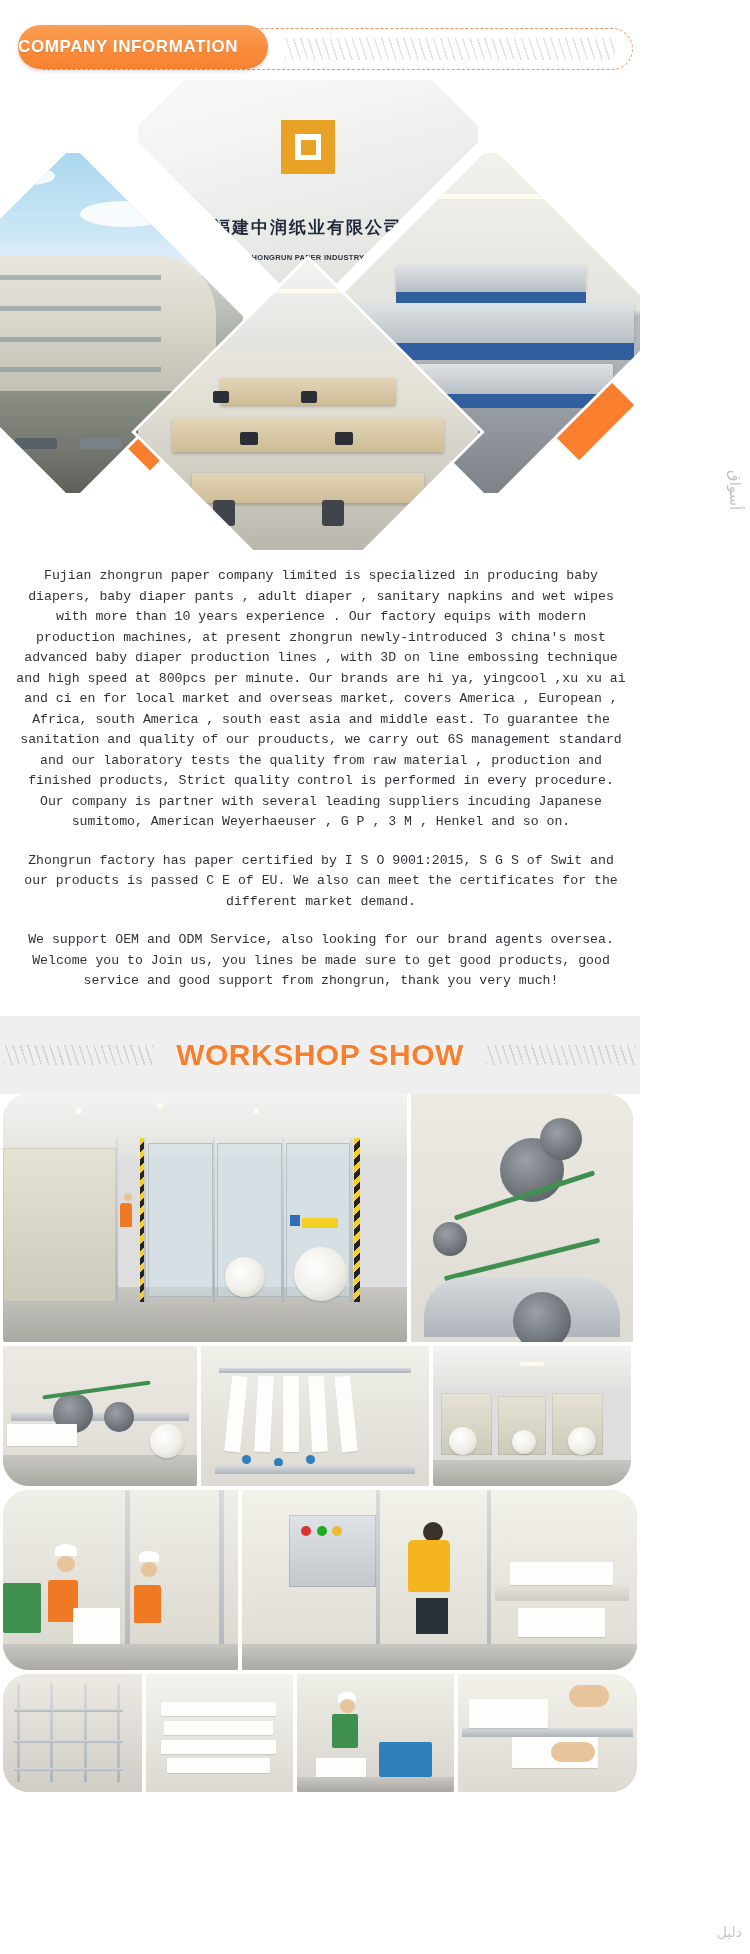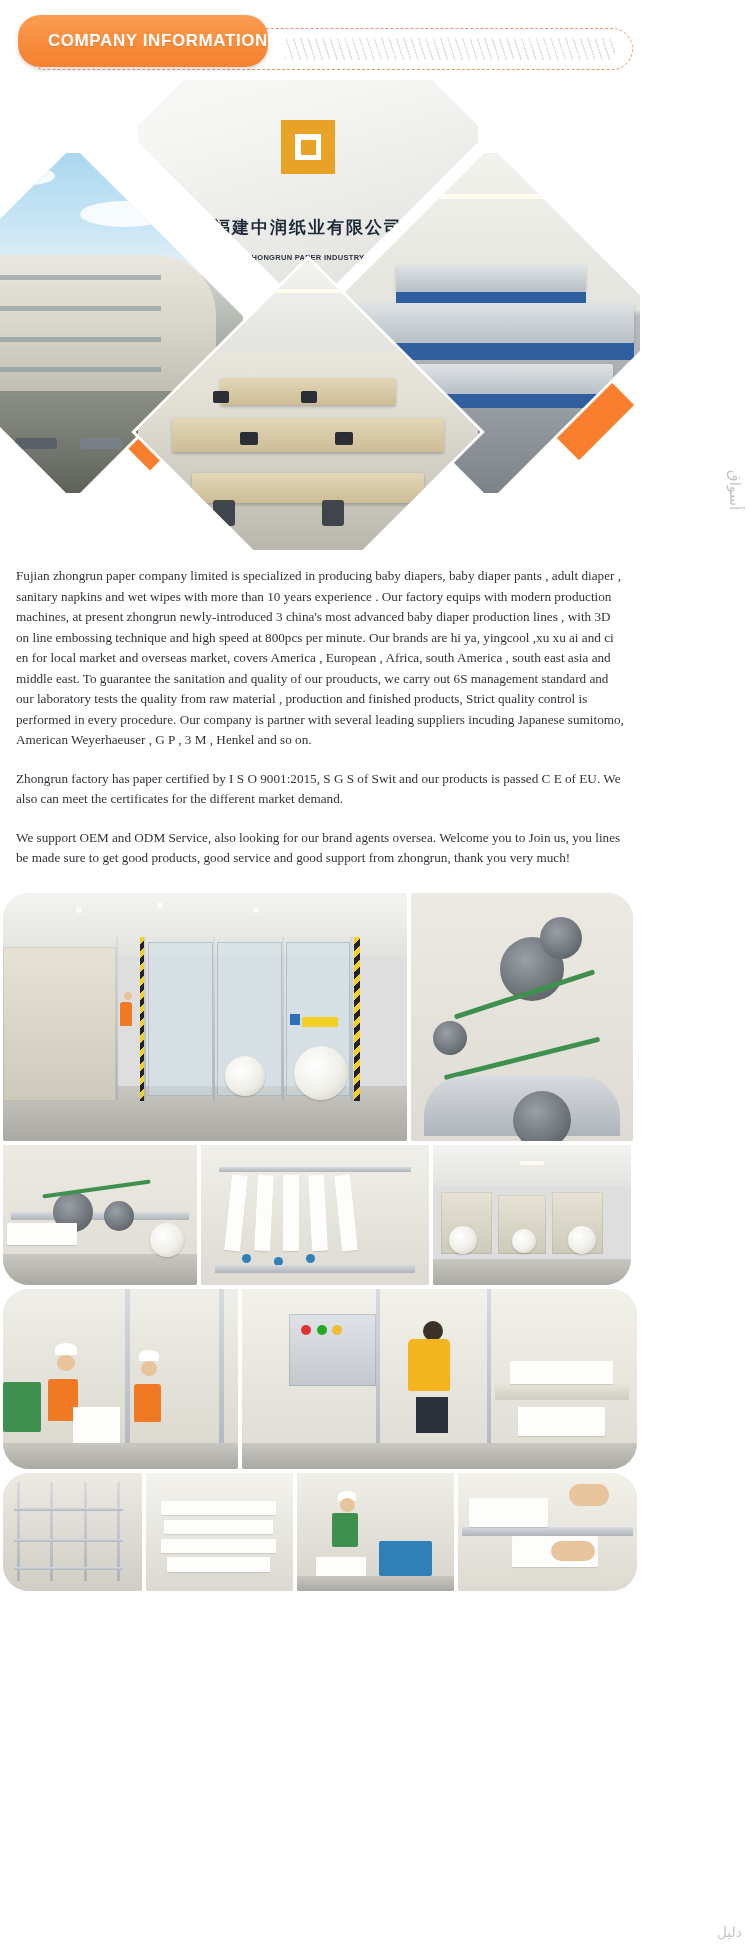--- a/index.html
+++ b/index.html
@@ -44,29 +44,29 @@
     overflow: hidden;
     background: repeating-linear-gradient(
       72deg,
       #e3e3e3 0px, #e3e3e3 1.4px,
       rgba(255,255,255,0) 1.4px, rgba(255,255,255,0) 7px
     );
   }
   .banner-pill {
     position: absolute;
     left: 18px;
-    top: 1px;
+    top: 11px;
     width: 250px;
-    height: 52px;
+    height: 44px;
     border-radius: 22px;
     background: linear-gradient(180deg, #fb9d52 0%, #f98c3c 55%, #f5812f 100%);
     box-shadow: 0 2px 4px rgba(0,0,0,0.16);
     display: flex;
     align-items: center;
-    justify-content: flex-end;
+    justify-content: flex-start;
   }
   .banner-pill span {
     color: #ffffff;
     font-size: 17px;
     font-weight: bold;
     letter-spacing: 0.6px;
     font-family: "Liberation Sans", sans-serif;
     text-shadow: 0 1px 1px rgba(0,0,0,0.10);
   }
 
@@ -155,23 +155,23 @@
 
   
   .copy {
     width: 640px;
     padding: 16px 14px 24px 16px;
   }
   .copy p {
     color: #2f3338;
     font-size: 13.2px;
     line-height: 20.5px;
-    font-family: Liberation Serif, serif;
+    font-family: Liberation Mono, monospace;
     margin-bottom: 18px;
-    text-align: left;
+    text-align: center;
   }
   .copy p:last-child { margin-bottom: 0; }
 
   
   .ws-head {
     position: relative;
     width: 640px;
     height: 78px;
     background: #efefef;
     display: flex;
@@ -343,20 +343,25 @@
       </div>
     </div>
   </div>
 
   <div class="copy">
     <p>Fujian zhongrun paper company limited is specialized in producing baby diapers, baby diaper pants , adult diaper , sanitary napkins and wet wipes with more than 10 years experience . Our factory equips with modern production machines, at present zhongrun newly-introduced 3 china's most advanced baby diaper production lines , with 3D on line embossing technique and high speed at 800pcs per minute. Our brands are hi ya, yingcool ,xu xu ai and ci en for local market and overseas market,  covers America , European , Africa, south America , south east asia and middle east.   To guarantee the sanitation and quality of our prouducts, we carry out 6S management standard and our laboratory tests the quality from raw material , production and finished products, Strict quality control is performed in every procedure.  Our company is partner with several leading suppliers incuding Japanese sumitomo,  American Weyerhaeuser , G P , 3 M , Henkel and so on.</p>
     <p>Zhongrun factory has paper certified by I S O 9001:2015, S G S of Swit and our products is passed C E of EU.  We also can meet the certificates for the different market demand.</p>
     <p> We support OEM and ODM Service, also looking for our brand agents oversea.  Welcome you to Join us, you lines be made sure to get good products, good service and good support from zhongrun, thank you very much!</p>
   </div>
 
+  <div class="ws-head">
+    <div class="ws-hatch"></div>
+    <div class="ws-title">WORKSHOP SHOW</div>
+    <div class="ws-hatch"></div>
+  </div>
 
   <div class="ws-grid">
 
     <div class="ws-row">
       <div class="cell rnd-tl" style="width:404px;height:248px;">
         <div class="sc">
           <div class="sc-ceiling"></div>
           <div class="sc-floor"></div>
           <div class="sc-mach" style="left:0;top:22%;width:28%;height:62%;"></div>
           <div class="sc-steel" style="left:28%;top:18%;width:2px;height:66%;"></div>

